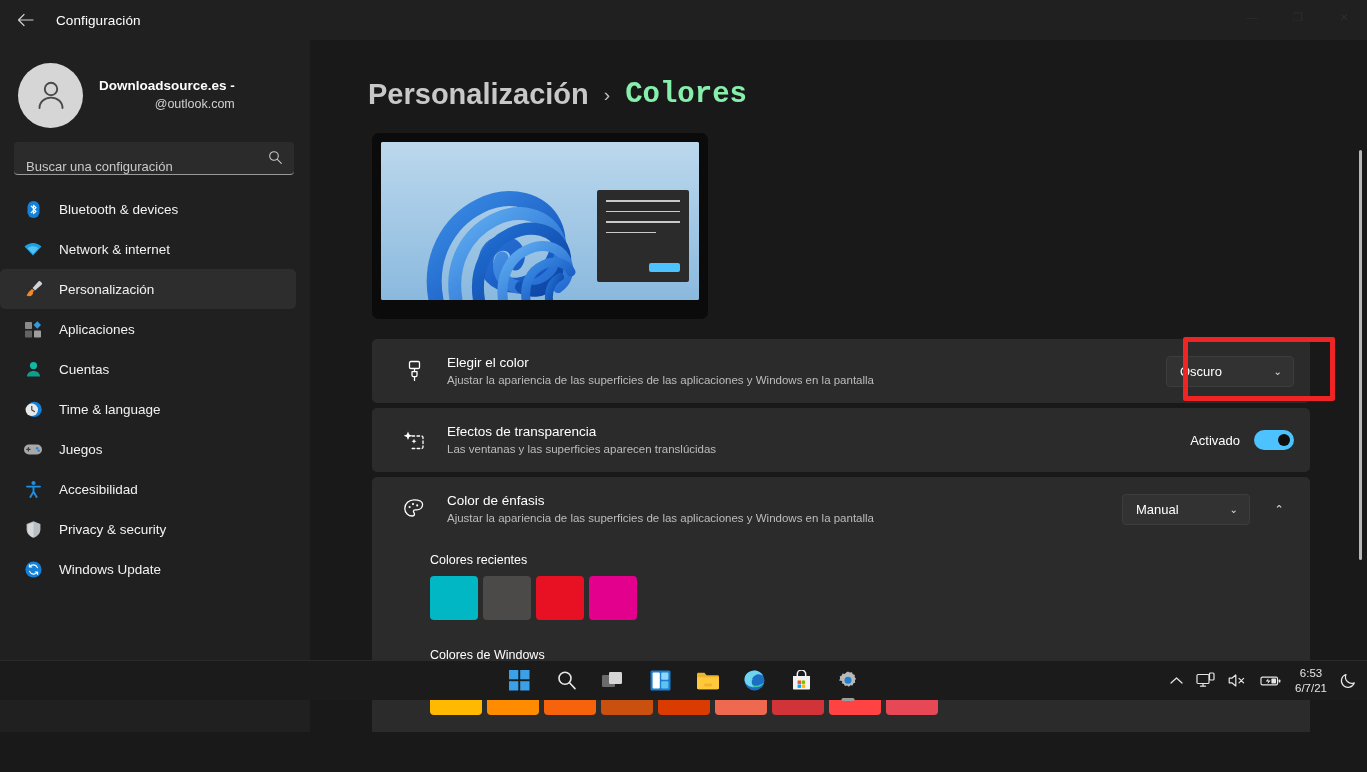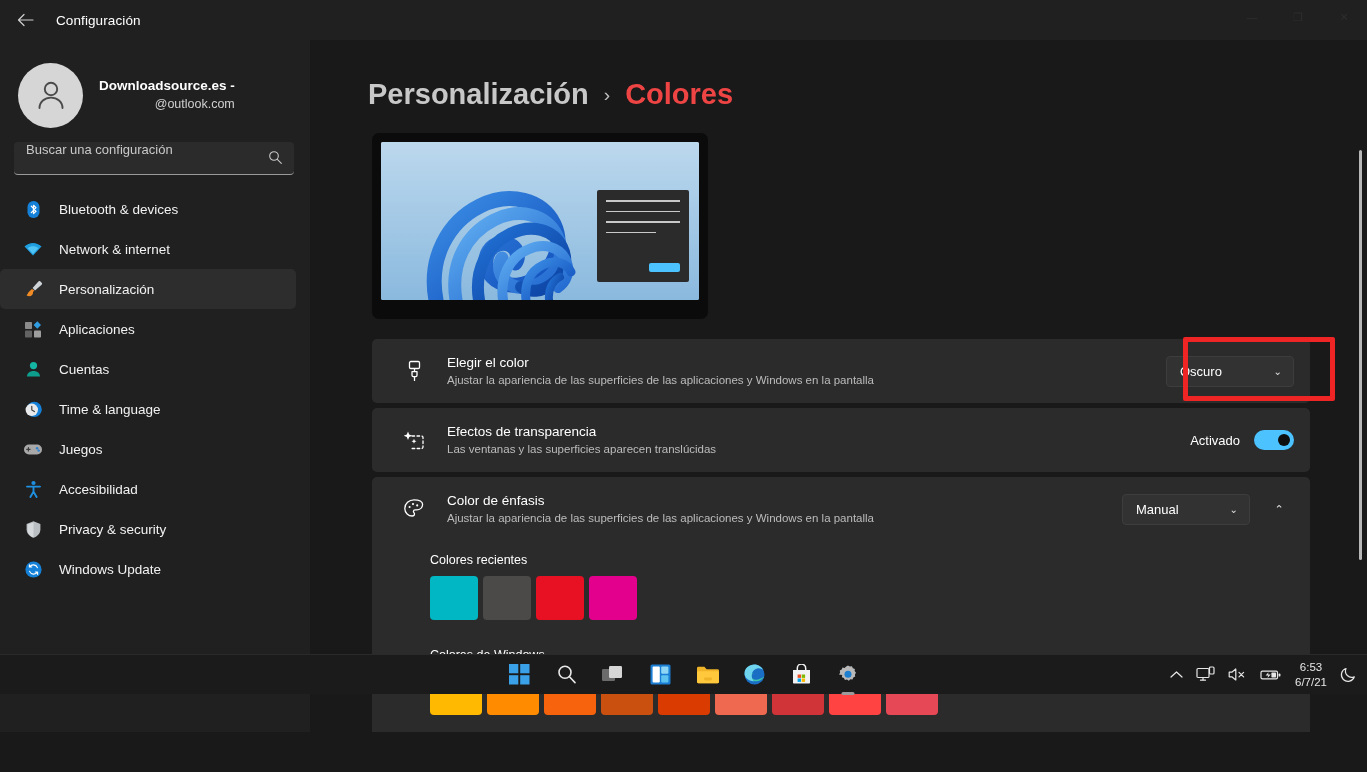--- a/index.html
+++ b/index.html
@@ -50,21 +50,21 @@
   }
   .avatar svg { fill: #4a4a4a; }
   .account-text { margin-left: 16px; line-height: 1.35; }
   .acct-name { font-size: 13.5px; font-weight: bold; color: #ffffff; }
   .acct-mail { font-size: 12.5px; color: #d0d0d0; text-align: right; }
 
   .searchwrap { padding: 10px 16px 0 14px; }
   .searchbox {
     position: relative; height: 33px; background: #2b2b2b;
     border-radius: 4px; border-bottom: 1px solid #9a9a9a;
-    display: flex; align-items: flex-start;
+    display: flex; align-items: flex-end;
   }
   .searchbox input {
     background: transparent; border: 0; outline: none;
     color: #d8d8d8; font-size: 13px; padding-left: 12px;
     width: 100%; font-family: "Liberation Sans", sans-serif;
   }
   .searchbox input::placeholder { color: #c9c9c9; }
   .search-ico { position: absolute; right: 11px; top: 8px; }
 
   .navlist { margin-top: 14px; }
@@ -89,21 +89,21 @@
     position: absolute; top: 40px; left: 310px;
     width: 1057px; height: 692px; background: #191919;
     overflow: hidden;
   }
   .breadcrumb {
     margin: 38px 0 0 58px; font-size: 29px; font-weight: bold;
     display: flex; align-items: center;
   }
   .bc-parent { color: #c8c8c8; cursor: pointer; }
   .bc-sep { margin: 0 15px; color: #c0c0c0; font-size: 19px; font-weight: normal; }
-  .bc-current { color: #ef4444; }
+  .bc-current { color: #86efac; font-family: Liberation Mono, monospace; }
 
   
   .preview {
     margin: 22px 0 0 62px; width: 336px; height: 186px;
     background: #0b0b0b; border-radius: 7px; padding: 9px 9px 19px 9px;
     position: relative;
   }
   .screen {
     width: 100%; height: 100%; border-radius: 2px; overflow: hidden;
     position: relative;
@@ -181,21 +181,21 @@
   }
 
   
   .scrollbar {
     position: absolute; right: 5px; top: 110px; width: 3px; height: 410px;
     background: #b7b7b7; border-radius: 2px; cursor: pointer;
   }
 
   
   .taskbar {
-    position: absolute; left: 0; bottom: 10px; width: 1367px; height: 40px;
+    position: absolute; left: 0; bottom: 4px; width: 1367px; height: 40px;
     background: #1b1b1b; display: flex; align-items: center; justify-content: center;
     border-top: 1px solid #2a2a2a;
   }
   .tb-icons { display: flex; align-items: center; gap: 21px; }
   .tb-ico {
     width: 26px; height: 26px; display: flex; align-items: center; justify-content: center;
     position: relative; cursor: pointer;
   }
   .tb-ico.active::after {
     content: ""; position: absolute; bottom: -7px; left: 50%; transform: translateX(-50%);

